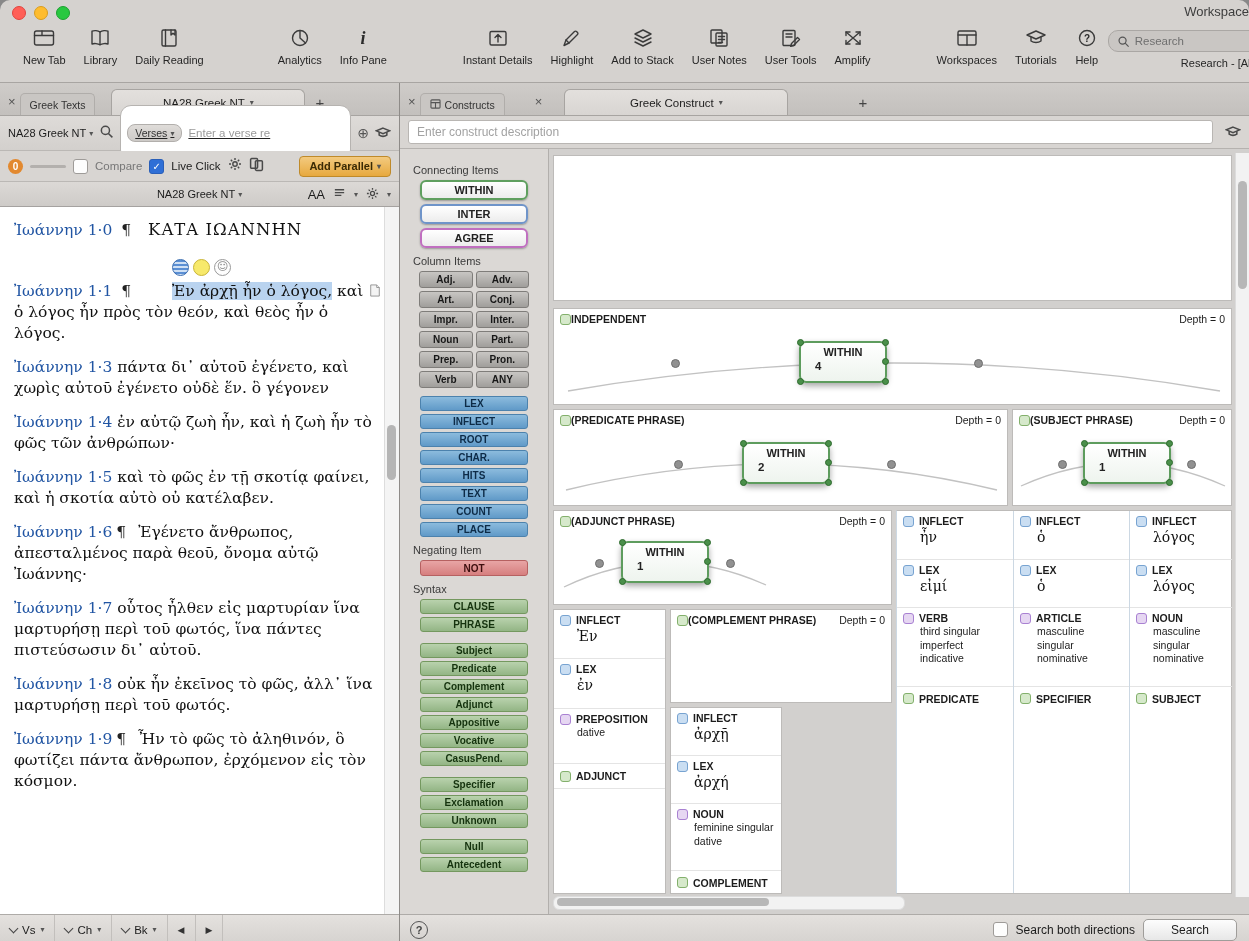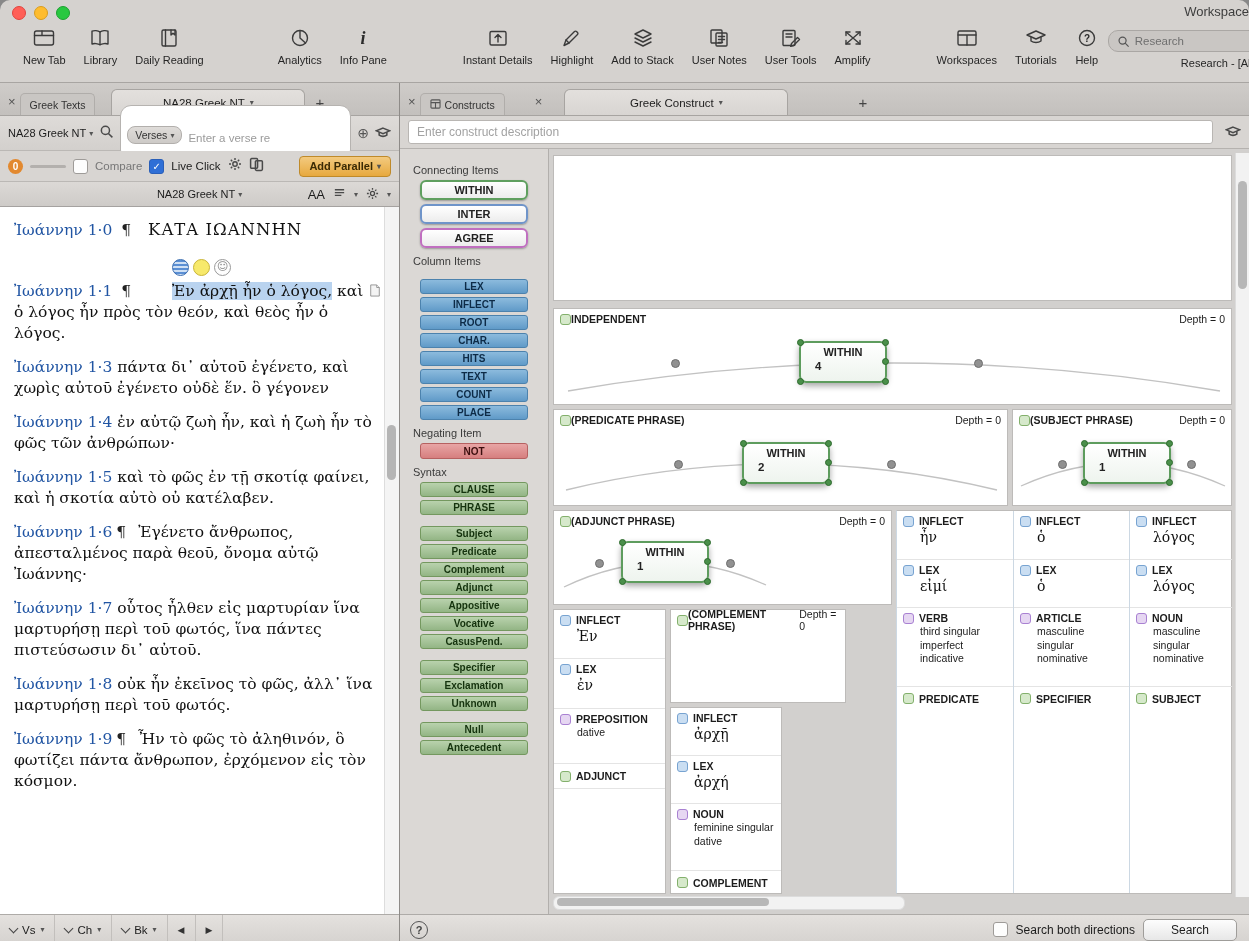--- a/index.html
+++ b/index.html
@@ -42,21 +42,21 @@
           border-radius:6px 6px 0 0;padding:0 16px;font-size:11.5px;color:#1c1c1c;}
   .plusbtn{font-size:15px;color:#444;padding:0 8px 4px 10px;}
   .caret{font-size:8px;color:#555;}
   .zicon svg{stroke:#555;fill:none;stroke-width:1.2;}
   
   .search-row{height:34px;background:linear-gradient(#dedbd8,#d3d0cd);border-bottom:1px solid #bbb8b5;
               display:flex;align-items:center;padding:0 8px;gap:6px;}
   .moddrop{font-size:11px;color:#1c1c1c;display:flex;align-items:center;gap:3px;white-space:nowrap;}
   .sicon svg{stroke:#4a4a4a;fill:none;stroke-width:1.4;}
   .vfield{flex:1;height:22px;background:#fff;border:1px solid #b6b3b0;border-radius:11px;
-          display:flex;align-items:flex-end;padding:16px 6px;gap:6px;overflow:hidden;}
+          display:flex;align-items:center;padding:16px 6px;gap:6px;overflow:hidden;text-decoration:underline;}
   .vpill{height:16px;background:linear-gradient(#dfdcd9,#cdcac7);border:1px solid #b2afac;border-radius:8px;
          display:flex;align-items:center;padding:0 7px;font-size:10.5px;color:#333;gap:3px;white-space:nowrap;}
   .vplace{font-size:11.5px;color:#9b9b9b;white-space:nowrap;}
   .cplus{font-size:14px;color:#555;}
   
   .options-row{height:30px;background:#d8d5d2;border-bottom:1px solid #bbb8b5;display:flex;align-items:center;
                padding:0 8px;gap:7px;}
   .badge{width:15px;height:15px;border-radius:50%;background:#e2892f;color:#fff;font-size:10px;font-weight:bold;
          display:flex;align-items:center;justify-content:center;}
   .track{width:36px;height:3px;background:#b3b0ad;border-radius:2px;}
@@ -495,20 +495,34 @@
 
       <div class="right-main">
 
         <div class="palette">
           <div class="pal-label">Connecting Items</div>
           <div class="pal-btn connect b-within">WITHIN</div>
           <div class="pal-btn connect b-inter">INTER</div>
           <div class="pal-btn connect b-agree">AGREE</div>
 
           <div class="pal-label">Column Items</div>
+          <div class="posgrid">
+            <div class="posbtn">Adj.</div>
+            <div class="posbtn">Adv.</div>
+            <div class="posbtn">Art.</div>
+            <div class="posbtn">Conj.</div>
+            <div class="posbtn">Impr.</div>
+            <div class="posbtn">Inter.</div>
+            <div class="posbtn">Noun</div>
+            <div class="posbtn">Part.</div>
+            <div class="posbtn">Prep.</div>
+            <div class="posbtn">Pron.</div>
+            <div class="posbtn">Verb</div>
+            <div class="posbtn">ANY</div>
+          </div>
           <div class="palgap"></div>
           <div class="pal-btn bluebtn">LEX</div>
           <div class="pal-btn bluebtn">INFLECT</div>
           <div class="pal-btn bluebtn">ROOT</div>
           <div class="pal-btn bluebtn">CHAR.</div>
           <div class="pal-btn bluebtn">HITS</div>
           <div class="pal-btn bluebtn">TEXT</div>
           <div class="pal-btn bluebtn">COUNT</div>
           <div class="pal-btn bluebtn">PLACE</div>
 
@@ -740,21 +754,21 @@
                   <span class="clabel">PREPOSITION</span>
                 </div>
               <div class="dval">dative</div>
             </div>
             <div class="rolecell h24" style="border-bottom:1px solid #e4e4e4;">
               <span class="sq ig"></span>
                 <span class="clabel">ADJUNCT</span>
             </div>
           </div>
 
-          <div class="panel" style="left:121px;top:460px;width:176px;height:94px;">
+          <div class="panel" style="left:121px;top:460px;width:222px;height:94px;">
             <div class="phead">
               <span class="sq ig"></span>
               <span class="plabel">(COMPLEMENT PHRASE)</span>
               <span class="depth">Depth = 0</span>
             </div>
             <div class="pbody"></div>
           </div>
 
           <div class="panel" style="left:121px;top:558px;width:112px;height:187px;">
             <div class="cell h48">

